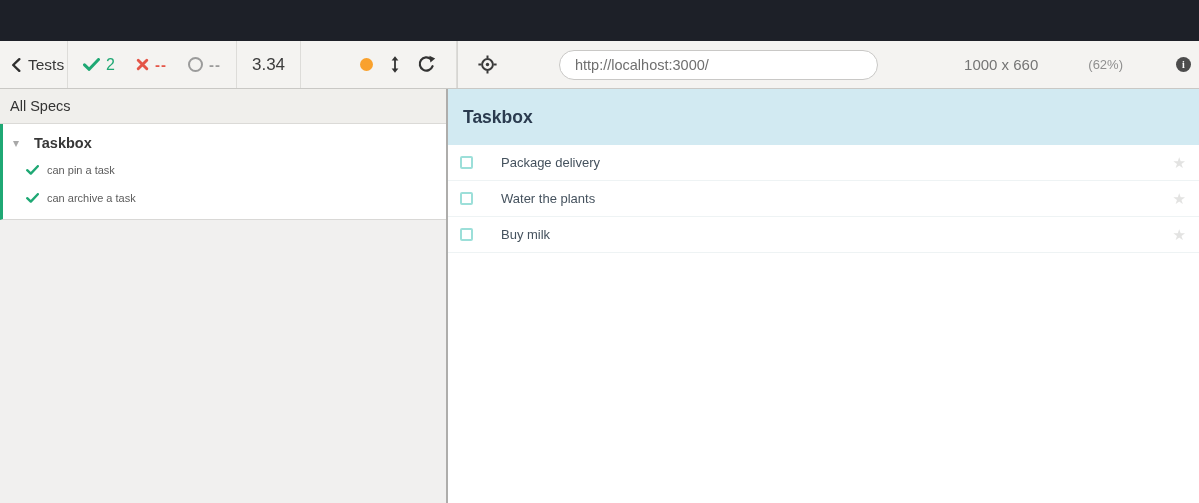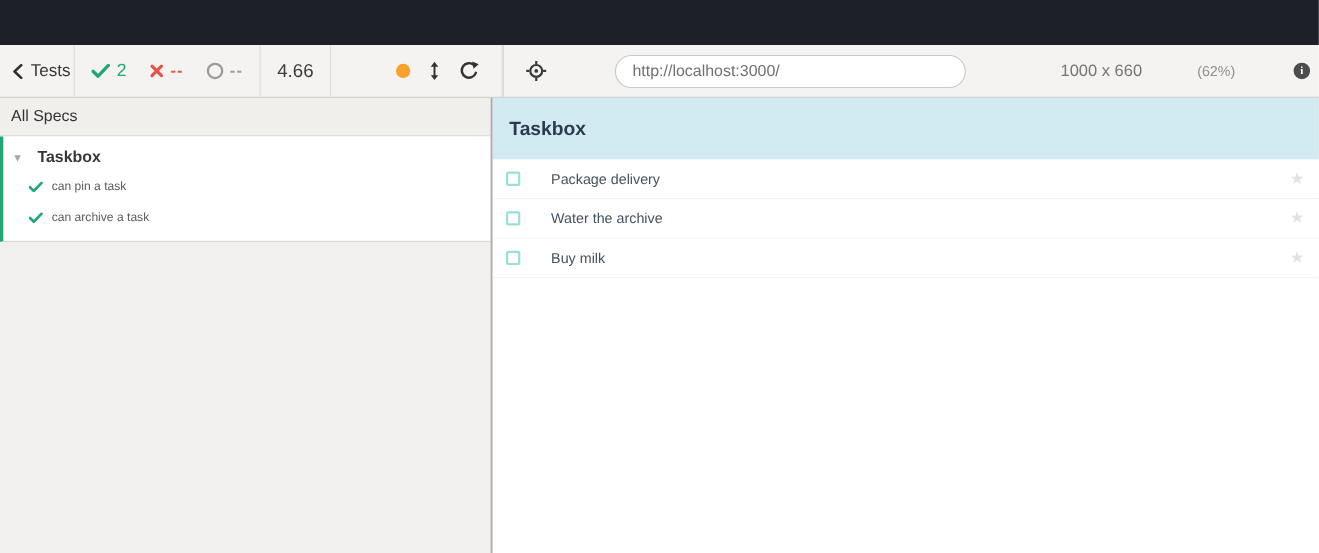--- a/index.html
+++ b/index.html
@@ -238,21 +238,21 @@
           </svg>
       </span>
       <span class="stat-fail-count">--</span>
     </div>
     <div class="stat">
       <span class="pending-circle"></span>
       <span class="stat-pending-count">--</span>
     </div>
   </div>
 
-  <div class="tb-section tb-timer">4.66</div>
+  <div class="tb-section tb-timer">3.34</div>
 
   <div class="tb-section tb-auto">
     <span class="orange-dot"></span>
     <span class="icon-btn">
       <span style="display:flex;">
         <svg width="10" height="17" viewBox="0 0 10 17">
             <path d="M5 3.5 L5 13.5" stroke="#333333" stroke-width="1.8"></path>
             <path d="M5 0.2 L8.4 4.6 L1.6 4.6 Z" fill="#333333"></path>
             <path d="M5 16.8 L1.6 12.4 L8.4 12.4 Z" fill="#333333"></path>
           </svg>
@@ -326,21 +326,21 @@
     </div>
 
     <div class="task-row">
       <span class="task-checkbox"></span>
       <span class="task-label">Package delivery</span>
       <span class="task-star">★</span>
     </div>
 
     <div class="task-row">
       <span class="task-checkbox"></span>
-      <span class="task-label">Water the archive</span>
+      <span class="task-label">Water the plants</span>
       <span class="task-star">★</span>
     </div>
 
     <div class="task-row">
       <span class="task-checkbox"></span>
       <span class="task-label">Buy milk</span>
       <span class="task-star">★</span>
     </div>
 
     <div class="aut-rest"></div>

